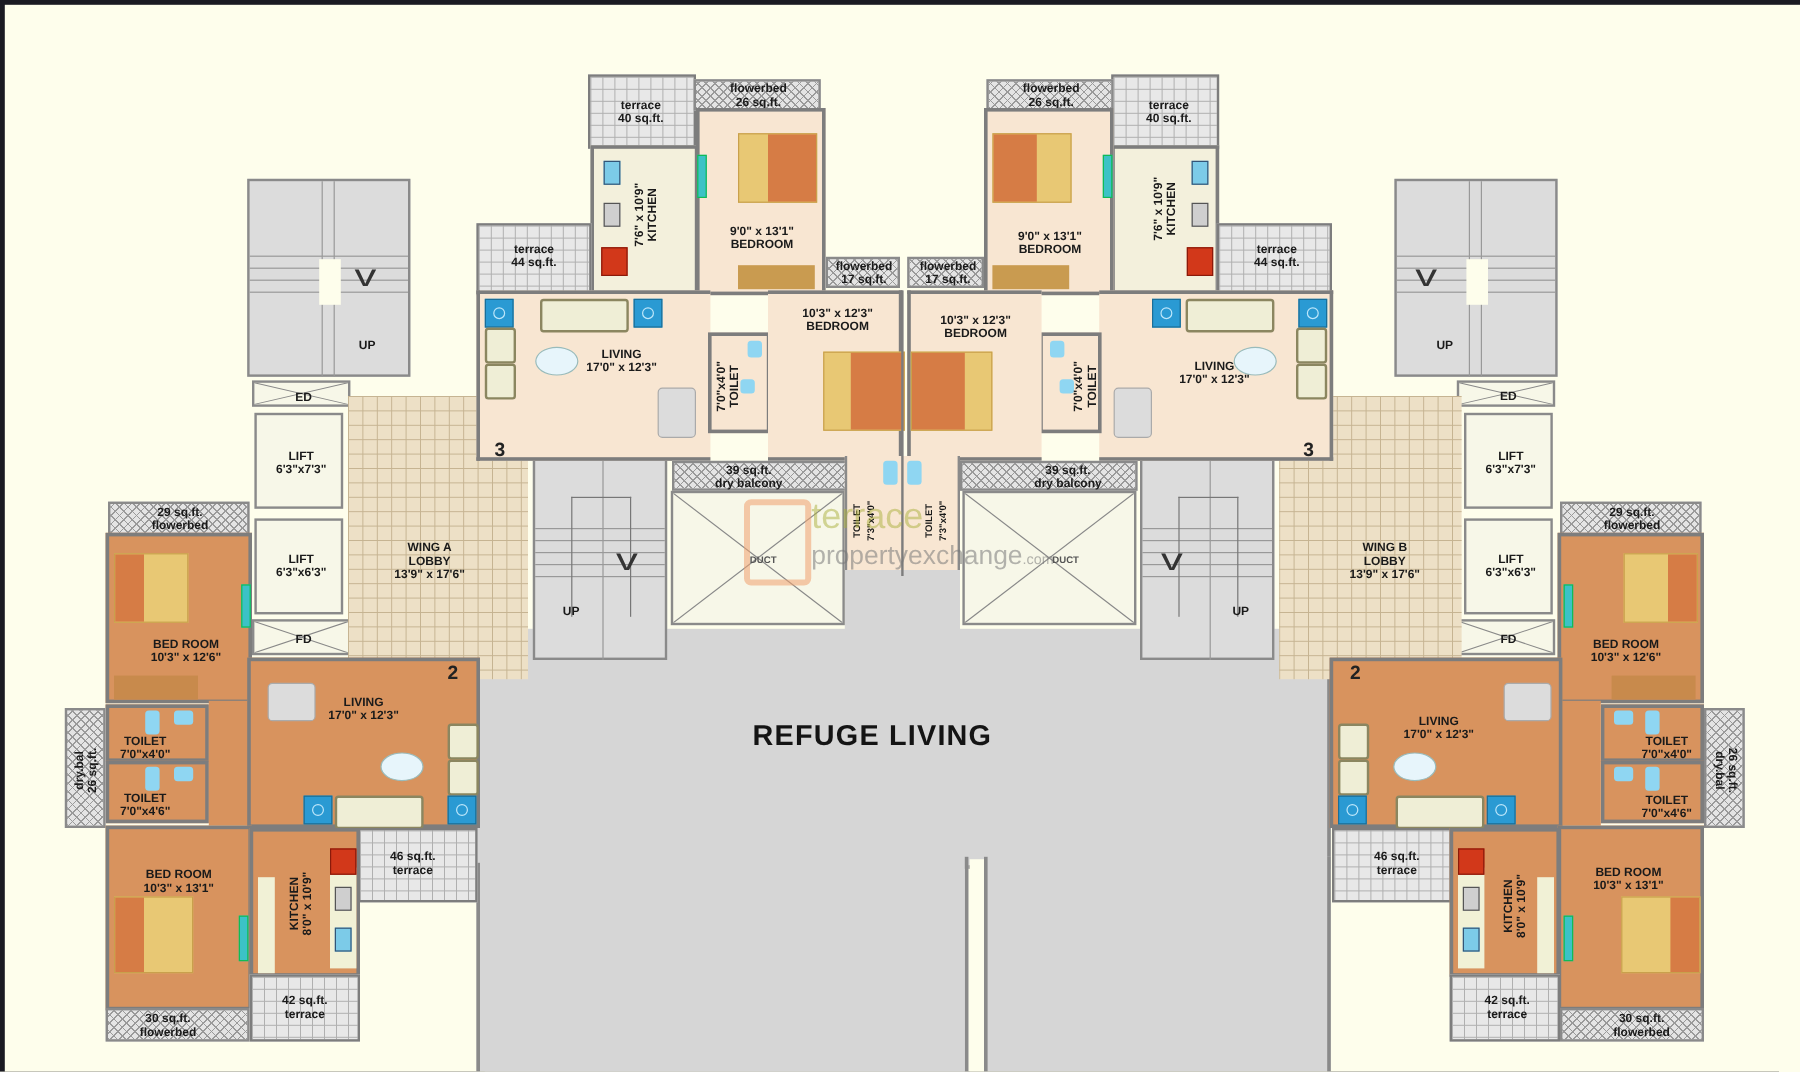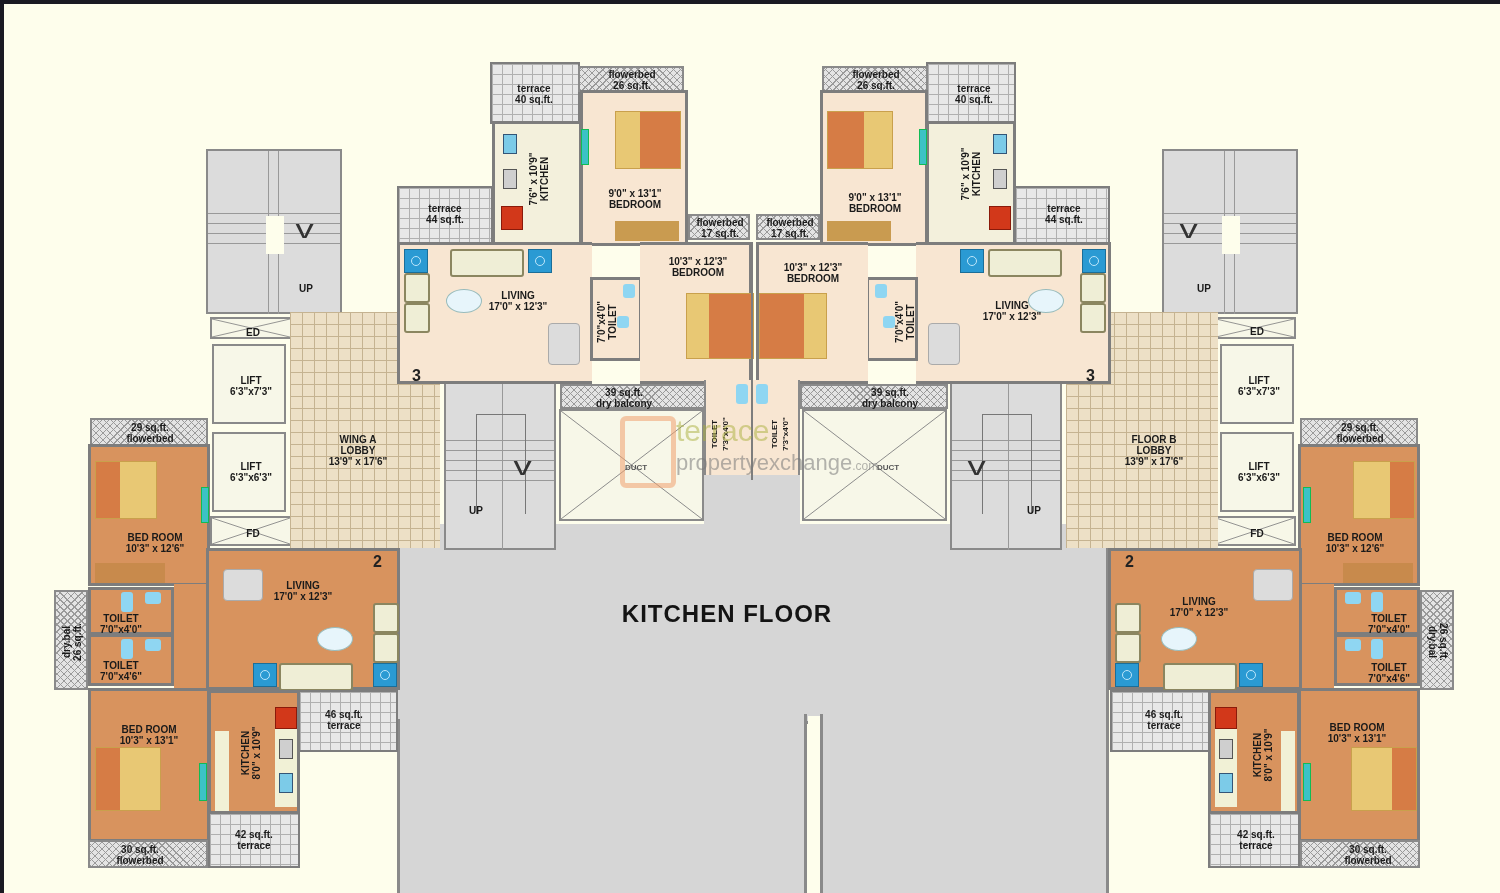--- a/index.html
+++ b/index.html
@@ -5,21 +5,21 @@
   html,body{margin:0;padding:0;}
   body{width:1500px;height:893px;overflow:hidden;background:#1a1a22;font-family:"Liberation Sans",sans-serif;}
   #canvas{position:absolute;left:4px;top:4px;width:1496px;height:889px;background:#fefeec;overflow:hidden;}
   .abs{position:absolute;box-sizing:border-box;}
   .wall{border:3px solid #7d7d7d;}
   .tan{background:#f8e6d2;}
   .orange{background:#d8935e;}
   .grey{background:#d6d6d6;}
   .stair{background:#dcdcdc;border:2px solid #8a8a8a;}
   .tile{background-color:#e8e8e8;background-image:linear-gradient(#b0b0b0 1px,transparent 1px),linear-gradient(90deg,#b0b0b0 1px,transparent 1px);background-size:10px 10px;border:2px solid #7d7d7d;}
-  .lobby{background-color:#ede0c6;background-image:linear-gradient(#c5b391 1px,transparent 1px),linear-gradient(90deg,#c5b391 1px,transparent 1px);background-size:12px 12px;}
+  .lobby{background-color:#ede0c6;background-image:linear-gradient(#c5b391 1px,transparent 1px),linear-gradient(90deg,#c5b391 1px,transparent 1px);background-size:12px 12px;margin-top:18px;}
   .zig{background-color:#e4e4e4;background-image:repeating-linear-gradient(45deg,#9a9a9a 0 1px,transparent 1px 5px),repeating-linear-gradient(-45deg,#9a9a9a 0 1px,transparent 1px 5px);border:2px solid #8a8a8a;}
   .lbl{position:absolute;font-weight:bold;font-size:10px;line-height:11px;color:#1a1a1a;text-align:center;white-space:nowrap;transform:translate(-50%,-50%);}
   .lbl span{display:block;}
   .vert{transform:translate(-50%,-50%) rotate(-90deg);}
   .num{position:absolute;font-weight:bold;font-size:16px;color:#222;}
   .xbox{background:#f7f7e8;border:2px solid #8a8a8a;}
   .xbox svg{position:absolute;left:0;top:0;width:100%;height:100%;}
   .bed{position:absolute;background:#e8c874;border:1px solid #c9a04c;}
   .bed .pillow{position:absolute;background:#d67c45;}
   .sofa{position:absolute;background:#efeed6;border:2px solid #8b8660;border-radius:3px;}
@@ -44,21 +44,21 @@
 
 <div id="canvas">
 
   <div class="abs grey" style="left:393px;top:520px;width:712px;height:200px;border:3px solid #8a8a8a;border-top:none;"></div>
   <div class="abs grey" style="left:393px;top:710px;width:410px;height:179px;border-left:3px solid #8a8a8a;border-right:3px solid #8a8a8a;"></div>
   <div class="abs grey" style="left:816px;top:710px;width:289px;height:179px;border-left:3px solid #8a8a8a;border-right:3px solid #8a8a8a;"></div>
   <div class="abs grey" style="left:393px;top:545px;width:200px;height:170px;"></div>
   <div class="abs grey" style="left:700px;top:470px;width:96px;height:60px;"></div>
   <div class="abs" style="left:400px;top:720px;width:400px;height:170px;background:#d6d6d6;"></div>
   <div class="abs" style="left:804px;top:712px;width:12px;height:177px;background:#fefeec;"></div>
-  <div class="title" style="left:723px;top:610px;">KITCHEN FLOOR</div>
+  <div class="title" style="left:723px;top:610px;">REFUGE LIVING</div>
 
   <div class="abs stair" style="left:202px;top:145px;width:136px;height:165px;">
     <div class="abs" style="left:60px;top:0;width:1px;height:163px;background:#999;"></div>
     <div class="abs" style="left:70px;top:0;width:1px;height:163px;background:#999;"></div>
     <div class="abs" style="left:0;top:62px;width:132px;height:1px;background:#999;"></div>
     <div class="abs" style="left:0;top:72px;width:132px;height:1px;background:#999;"></div>
     <div class="abs" style="left:0;top:82px;width:132px;height:1px;background:#999;"></div>
     <div class="abs" style="left:0;top:92px;width:132px;height:1px;background:#999;"></div>
     <div class="abs" style="left:58px;top:65px;width:18px;height:38px;background:#fefeec;"></div>
     <div class="chev" style="left:90px;top:68px;">v</div>
@@ -331,21 +331,21 @@
   </div>
   <div class="abs xbox" style="left:1210px;top:512px;width:82px;height:30px;">
     <svg viewBox="0 0 82 30" preserveAspectRatio="none">
         <line x1="0" y1="0" x2="82" y2="30" stroke="#888"></line>
         <line x1="82" y1="0" x2="0" y2="30" stroke="#888"></line>
       </svg>
     <div class="lbl" style="left:41px;top:15px;">FD</div>
   </div>
   <div class="abs lobby" style="left:1062px;top:308px;width:152px;height:236px;">
     <div class="lbl" style="left:88px;top:138px;">
-        <span>FLOOR B</span>
+        <span>WING B</span>
         <span>LOBBY</span>
         <span>13'9" x 17'6"</span>
       </div>
   </div>
   <div class="abs stair" style="left:946px;top:378px;width:112px;height:168px;">
     <div class="abs" style="left:56px;top:0;width:1px;height:166px;background:#999;"></div>
     <div class="abs" style="left:0;top:56px;width:108px;height:1px;background:#999;"></div>
     <div class="abs" style="left:0;top:66px;width:108px;height:1px;background:#999;"></div>
     <div class="abs" style="left:0;top:76px;width:108px;height:1px;background:#999;"></div>
     <div class="abs" style="left:0;top:86px;width:108px;height:1px;background:#999;"></div>

